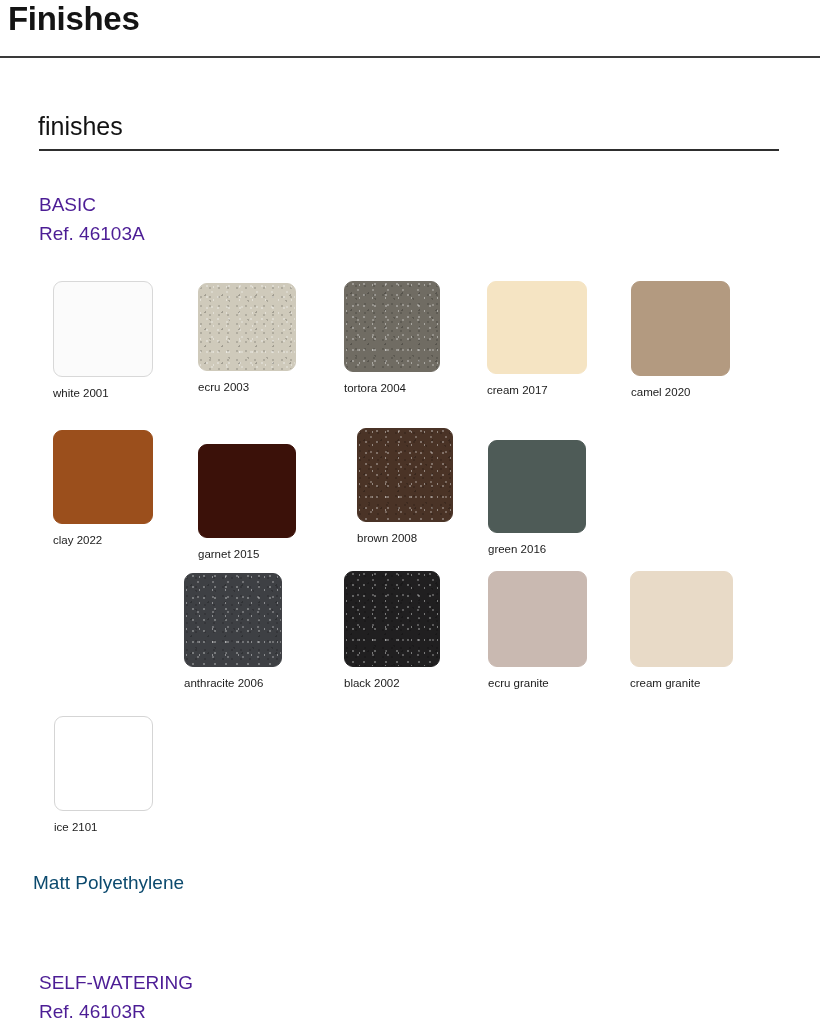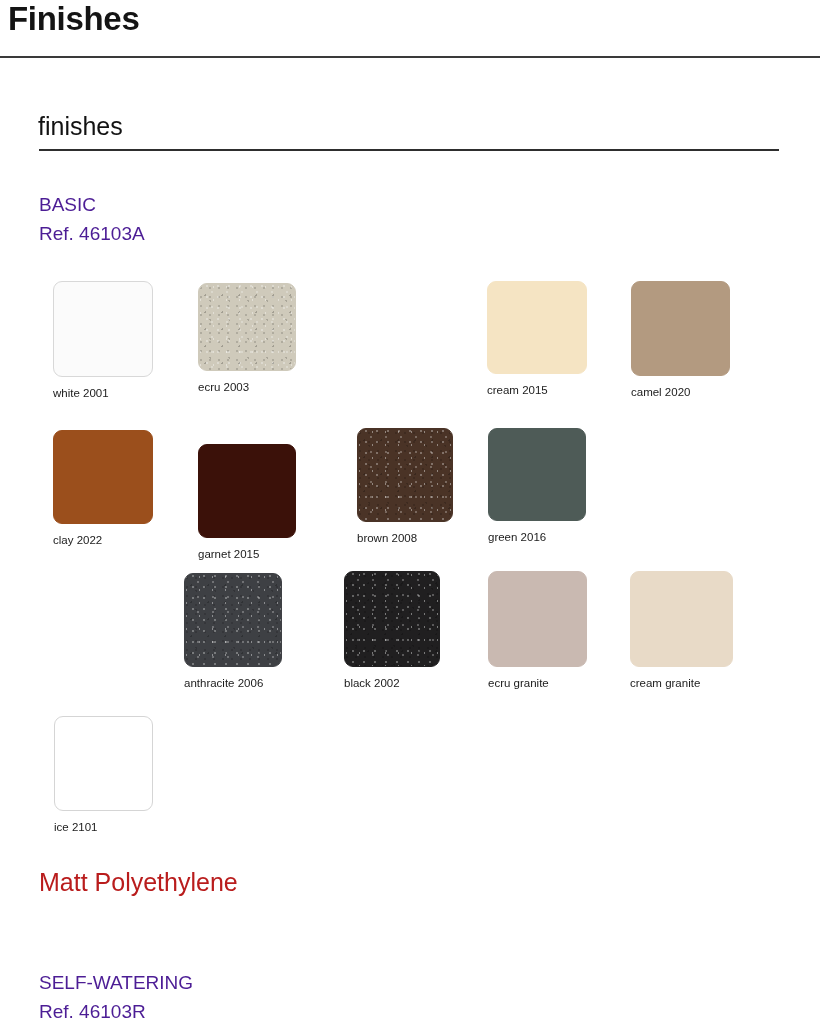--- a/index.html
+++ b/index.html
@@ -61,25 +61,25 @@
     left: 39px;
     font-size: 19px;
     line-height: 29px;
     color: #4c1d95;
     white-space: pre;
   }
   .group-basic { top: 190px; }
 
   .material-note {
     position: absolute;
-    left: 39px;
+    left: 33px;
     top: 868px;
-    font-size: 25px;
+    font-size: 19px;
     line-height: 29px;
-    color: #b91c1c;
+    color: #0c4a6e;
   }
   .group-self { top: 968px; }
 
   
   .swatch-grid {
     position: absolute;
     left: 0;
     top: 0;
     width: 666px;
     height: 1020px;
@@ -132,41 +132,45 @@
 
 <div class="swatch-grid">
     <div class="swatch-cell" style="left: 53px; top: 281px;">
       <div class="swatch-chip" style="width: 100px; height: 96px; background: rgb(251, 251, 251); border: 1px solid rgb(216, 216, 216);"></div>
       <div class="swatch-label">white 2001</div>
     </div>
     <div class="swatch-cell" style="left: 198px; top: 283px;">
       <div class="swatch-chip textured" style="width: 98px; height: 88px; background: rgb(207, 202, 187); border: 1px solid rgb(207, 202, 187);"></div>
       <div class="swatch-label">ecru 2003</div>
     </div>
+    <div class="swatch-cell" style="left: 344px; top: 281px;">
+      <div class="swatch-chip textured" style="width: 96px; height: 91px; background: rgb(112, 108, 99); border: 1px solid rgb(112, 108, 99);"></div>
+      <div class="swatch-label">tortora 2004</div>
+    </div>
     <div class="swatch-cell" style="left: 487px; top: 281px;">
       <div class="swatch-chip" style="width: 100px; height: 93px; background: rgb(245, 228, 195); border: 1px solid rgb(245, 228, 195);"></div>
-      <div class="swatch-label">cream 2015</div>
+      <div class="swatch-label">cream 2017</div>
     </div>
     <div class="swatch-cell" style="left: 631px; top: 281px;">
       <div class="swatch-chip" style="width: 99px; height: 95px; background: rgb(179, 154, 128); border: 1px solid rgb(179, 154, 128);"></div>
       <div class="swatch-label">camel 2020</div>
     </div>
     <div class="swatch-cell" style="left: 53px; top: 430px;">
       <div class="swatch-chip" style="width: 100px; height: 94px; background: rgb(155, 79, 28); border: 1px solid rgb(155, 79, 28);"></div>
       <div class="swatch-label">clay 2022</div>
     </div>
     <div class="swatch-cell" style="left: 198px; top: 444px;">
       <div class="swatch-chip" style="width: 98px; height: 94px; background: rgb(59, 17, 9); border: 1px solid rgb(59, 17, 9);"></div>
       <div class="swatch-label">garnet 2015</div>
     </div>
     <div class="swatch-cell" style="left: 344px; top: 428px; padding-left: 13px;">
       <div class="swatch-chip textured" style="width: 96px; height: 94px; background: rgb(74, 51, 38); border: 1px solid rgb(74, 51, 38);"></div>
       <div class="swatch-label">brown 2008</div>
     </div>
-    <div class="swatch-cell" style="left: 488px; top: 428px;">
+    <div class="swatch-cell" style="left: 488px; top: 440px;">
       <div class="swatch-chip" style="width: 98px; height: 93px; background: rgb(78, 91, 87); border: 1px solid rgb(78, 91, 87);"></div>
       <div class="swatch-label">green 2016</div>
     </div>
     <div class="swatch-cell" style="left: 184px; top: 573px;">
       <div class="swatch-chip textured" style="width: 98px; height: 94px; background: rgb(62, 64, 68); border: 1px solid rgb(62, 64, 68);"></div>
       <div class="swatch-label">anthracite 2006</div>
     </div>
     <div class="swatch-cell" style="left: 344px; top: 571px;">
       <div class="swatch-chip textured" style="width: 96px; height: 96px; background: rgb(32, 31, 32); border: 1px solid rgb(32, 31, 32);"></div>
       <div class="swatch-label">black 2002</div>

